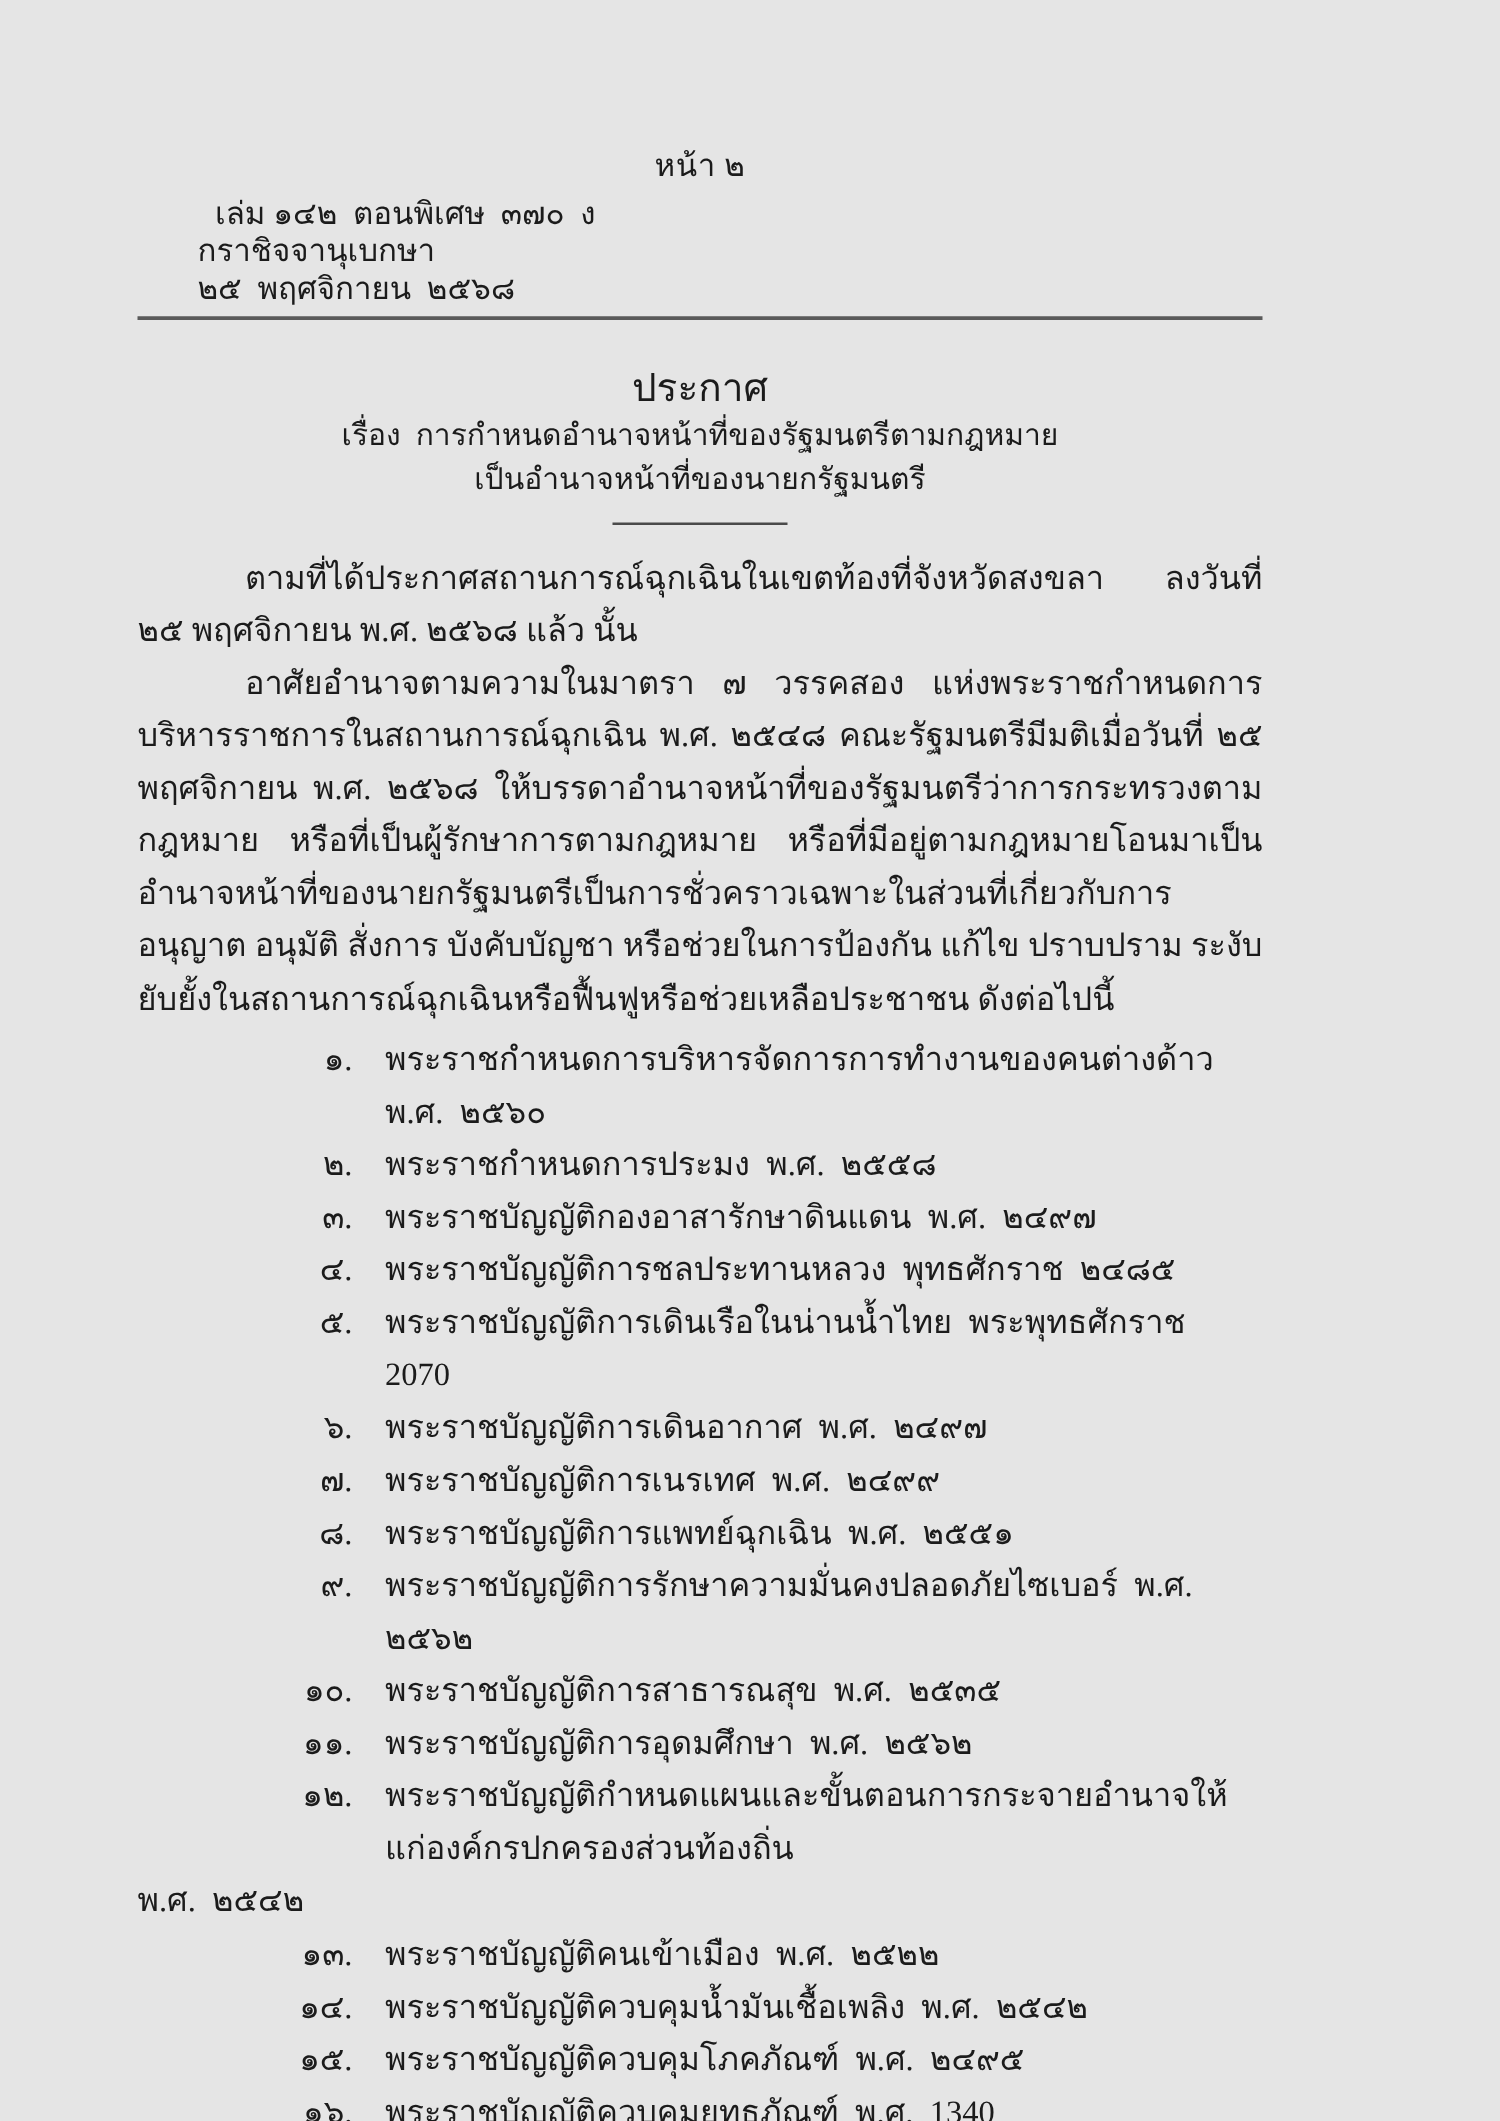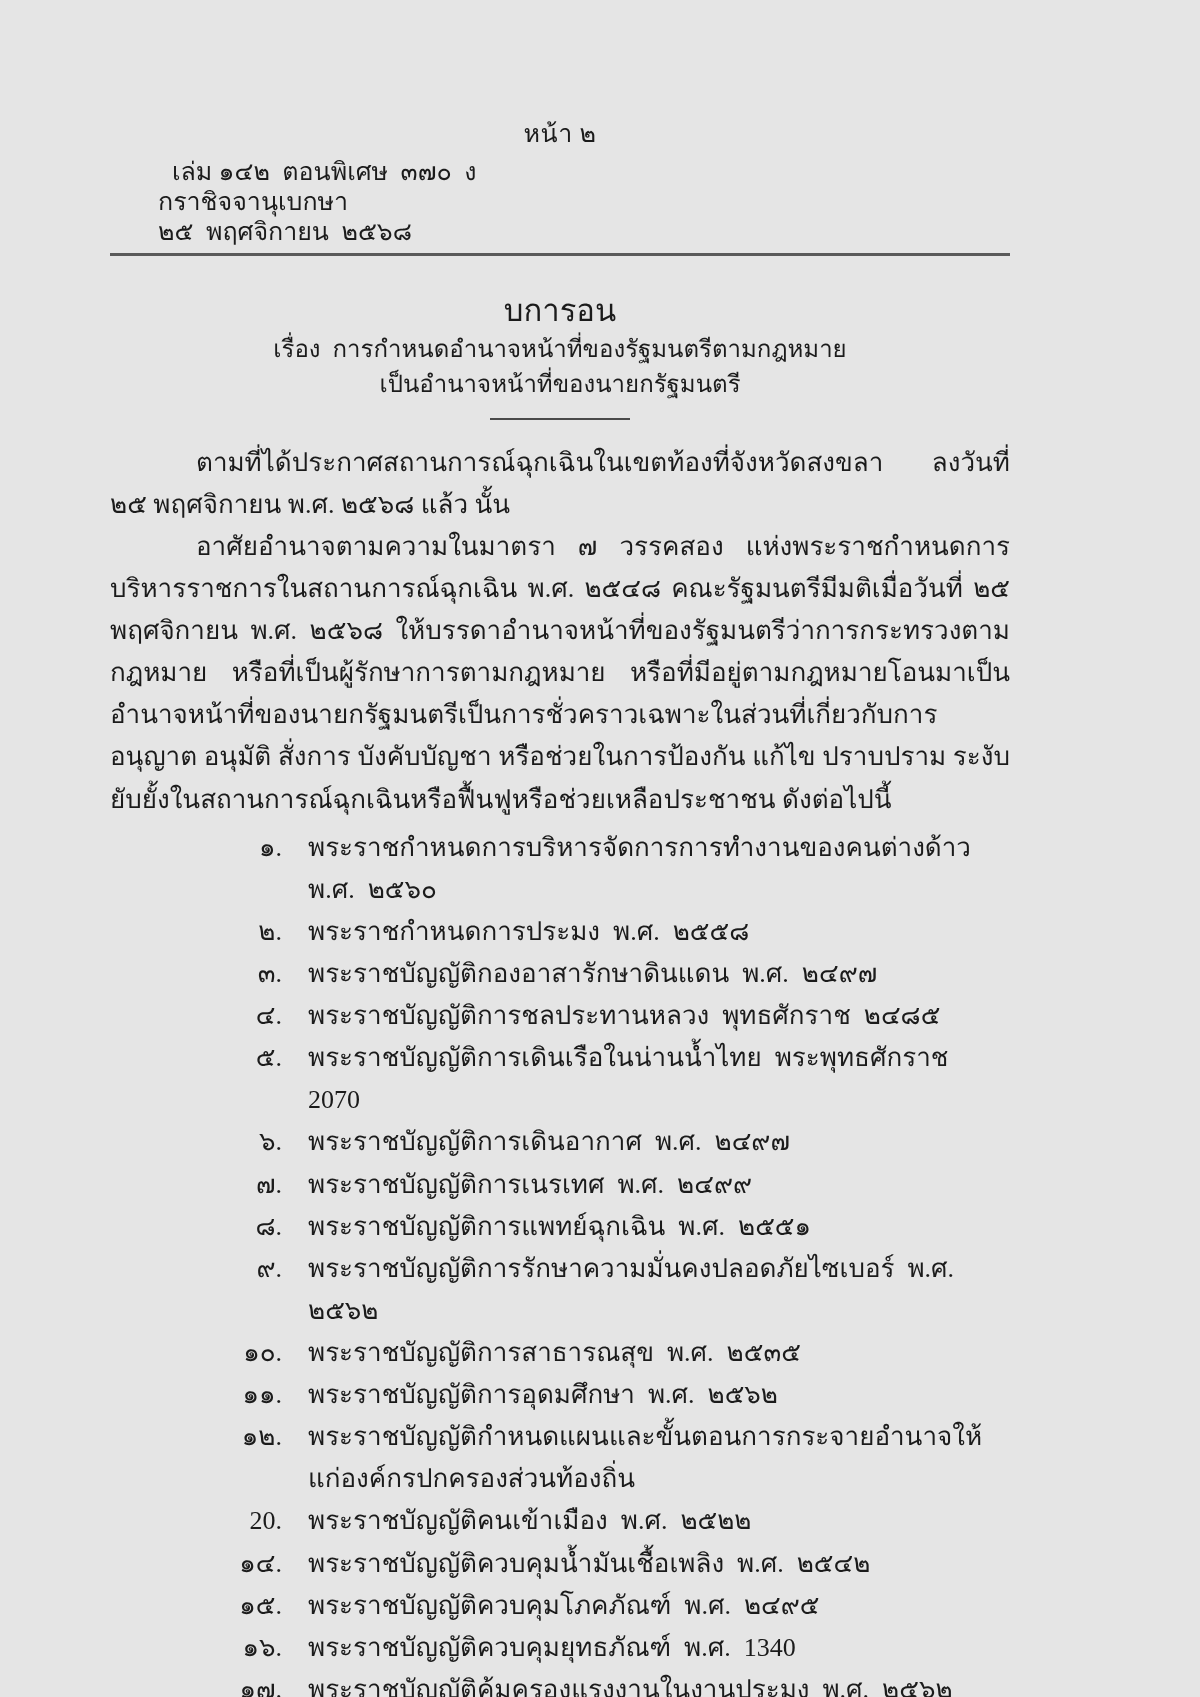--- a/index.html
+++ b/index.html
@@ -149,21 +149,21 @@
       <div class="masthead-row">
         <div class="masthead-left">เล่ม ๑๔๒  ตอนพิเศษ  ๓๗๐  ง</div>
         <div class="masthead-center">กราชิจจานุเบกษา</div>
         <div class="masthead-right">๒๕  พฤศจิกายน  ๒๕๖๘</div>
       </div>
 
       <div class="masthead-rule"></div>
     </div>
 
     <div class="title-block">
-      <div class="doc-title">บการอน</div>
+      <div class="doc-title">ประกาศ</div>
       <div class="doc-subtitle">เรื่อง  การกำหนดอำนาจหน้าที่ของรัฐมนตรีตามกฎหมาย</div>
       <div class="doc-subtitle">เป็นอำนาจหน้าที่ของนายกรัฐมนตรี</div>
       <div class="title-rule"></div>
     </div>
 
     <div class="body-block">
       <p class="para"><span class="indent"></span><span>ตามที่ได้ประกาศสถานการณ์ฉุกเฉินในเขตท้องที่จังหวัดสงขลา ลงวันที่ ๒๕ พฤศจิกายน พ.ศ. ๒๕๖๘ แล้ว นั้น</span></p>
       <p class="para"><span class="indent"></span><span>อาศัยอำนาจตามความในมาตรา ๗ วรรคสอง แห่งพระราชกำหนดการบริหารราชการในสถานการณ์ฉุกเฉิน พ.ศ. ๒๕๔๘ คณะรัฐมนตรีมีมติเมื่อวันที่ ๒๕ พฤศจิกายน พ.ศ. ๒๕๖๘ ให้บรรดาอำนาจหน้าที่ของรัฐมนตรีว่าการกระทรวงตามกฎหมาย หรือที่เป็นผู้รักษาการตามกฎหมาย หรือที่มีอยู่ตามกฎหมายโอนมาเป็นอำนาจหน้าที่ของนายกรัฐมนตรีเป็นการชั่วคราวเฉพาะในส่วนที่เกี่ยวกับการอนุญาต อนุมัติ สั่งการ บังคับบัญชา หรือช่วยในการป้องกัน แก้ไข ปราบปราม ระงับยับยั้งในสถานการณ์ฉุกเฉินหรือฟื้นฟูหรือช่วยเหลือประชาชน ดังต่อไปนี้</span></p>
 
       <ol class="law-list">
@@ -172,21 +172,22 @@
           <li class="law-item"><span class="law-num">๓.</span><span class="law-text">พระราชบัญญัติกองอาสารักษาดินแดน  พ.ศ.  ๒๔๙๗</span></li>
           <li class="law-item"><span class="law-num">๔.</span><span class="law-text">พระราชบัญญัติการชลประทานหลวง  พุทธศักราช  ๒๔๘๕</span></li>
           <li class="law-item"><span class="law-num">๕.</span><span class="law-text">พระราชบัญญัติการเดินเรือในน่านน้ำไทย  พระพุทธศักราช  2070</span></li>
           <li class="law-item"><span class="law-num">๖.</span><span class="law-text">พระราชบัญญัติการเดินอากาศ  พ.ศ.  ๒๔๙๗</span></li>
           <li class="law-item"><span class="law-num">๗.</span><span class="law-text">พระราชบัญญัติการเนรเทศ  พ.ศ.  ๒๔๙๙</span></li>
           <li class="law-item"><span class="law-num">๘.</span><span class="law-text">พระราชบัญญัติการแพทย์ฉุกเฉิน  พ.ศ.  ๒๕๕๑</span></li>
           <li class="law-item"><span class="law-num">๙.</span><span class="law-text">พระราชบัญญัติการรักษาความมั่นคงปลอดภัยไซเบอร์  พ.ศ.  ๒๕๖๒</span></li>
           <li class="law-item"><span class="law-num">๑๐.</span><span class="law-text">พระราชบัญญัติการสาธารณสุข  พ.ศ.  ๒๕๓๕</span></li>
           <li class="law-item"><span class="law-num">๑๑.</span><span class="law-text">พระราชบัญญัติการอุดมศึกษา  พ.ศ.  ๒๕๖๒</span></li>
           <li class="law-item"><span class="law-num">๑๒.</span><span class="law-text">พระราชบัญญัติกำหนดแผนและขั้นตอนการกระจายอำนาจให้แก่องค์กรปกครองส่วนท้องถิ่น</span></li>
-          <li class="law-item"><span class="law-num">20.</span><span class="law-text">พระราชบัญญัติคนเข้าเมือง  พ.ศ.  ๒๕๒๒</span></li>
+          <li class="law-continuation">พ.ศ.  ๒๕๔๒</li>
+          <li class="law-item"><span class="law-num">๑๓.</span><span class="law-text">พระราชบัญญัติคนเข้าเมือง  พ.ศ.  ๒๕๒๒</span></li>
           <li class="law-item"><span class="law-num">๑๔.</span><span class="law-text">พระราชบัญญัติควบคุมน้ำมันเชื้อเพลิง  พ.ศ.  ๒๕๔๒</span></li>
           <li class="law-item"><span class="law-num">๑๕.</span><span class="law-text">พระราชบัญญัติควบคุมโภคภัณฑ์  พ.ศ.  ๒๔๙๕</span></li>
           <li class="law-item"><span class="law-num">๑๖.</span><span class="law-text">พระราชบัญญัติควบคุมยุทธภัณฑ์  พ.ศ.  1340</span></li>
           <li class="law-item"><span class="law-num">๑๗.</span><span class="law-text">พระราชบัญญัติคุ้มครองแรงงานในงานประมง  พ.ศ.  ๒๕๖๒</span></li>
         </ol>
     </div>
 
   </div>
 </div>
 

